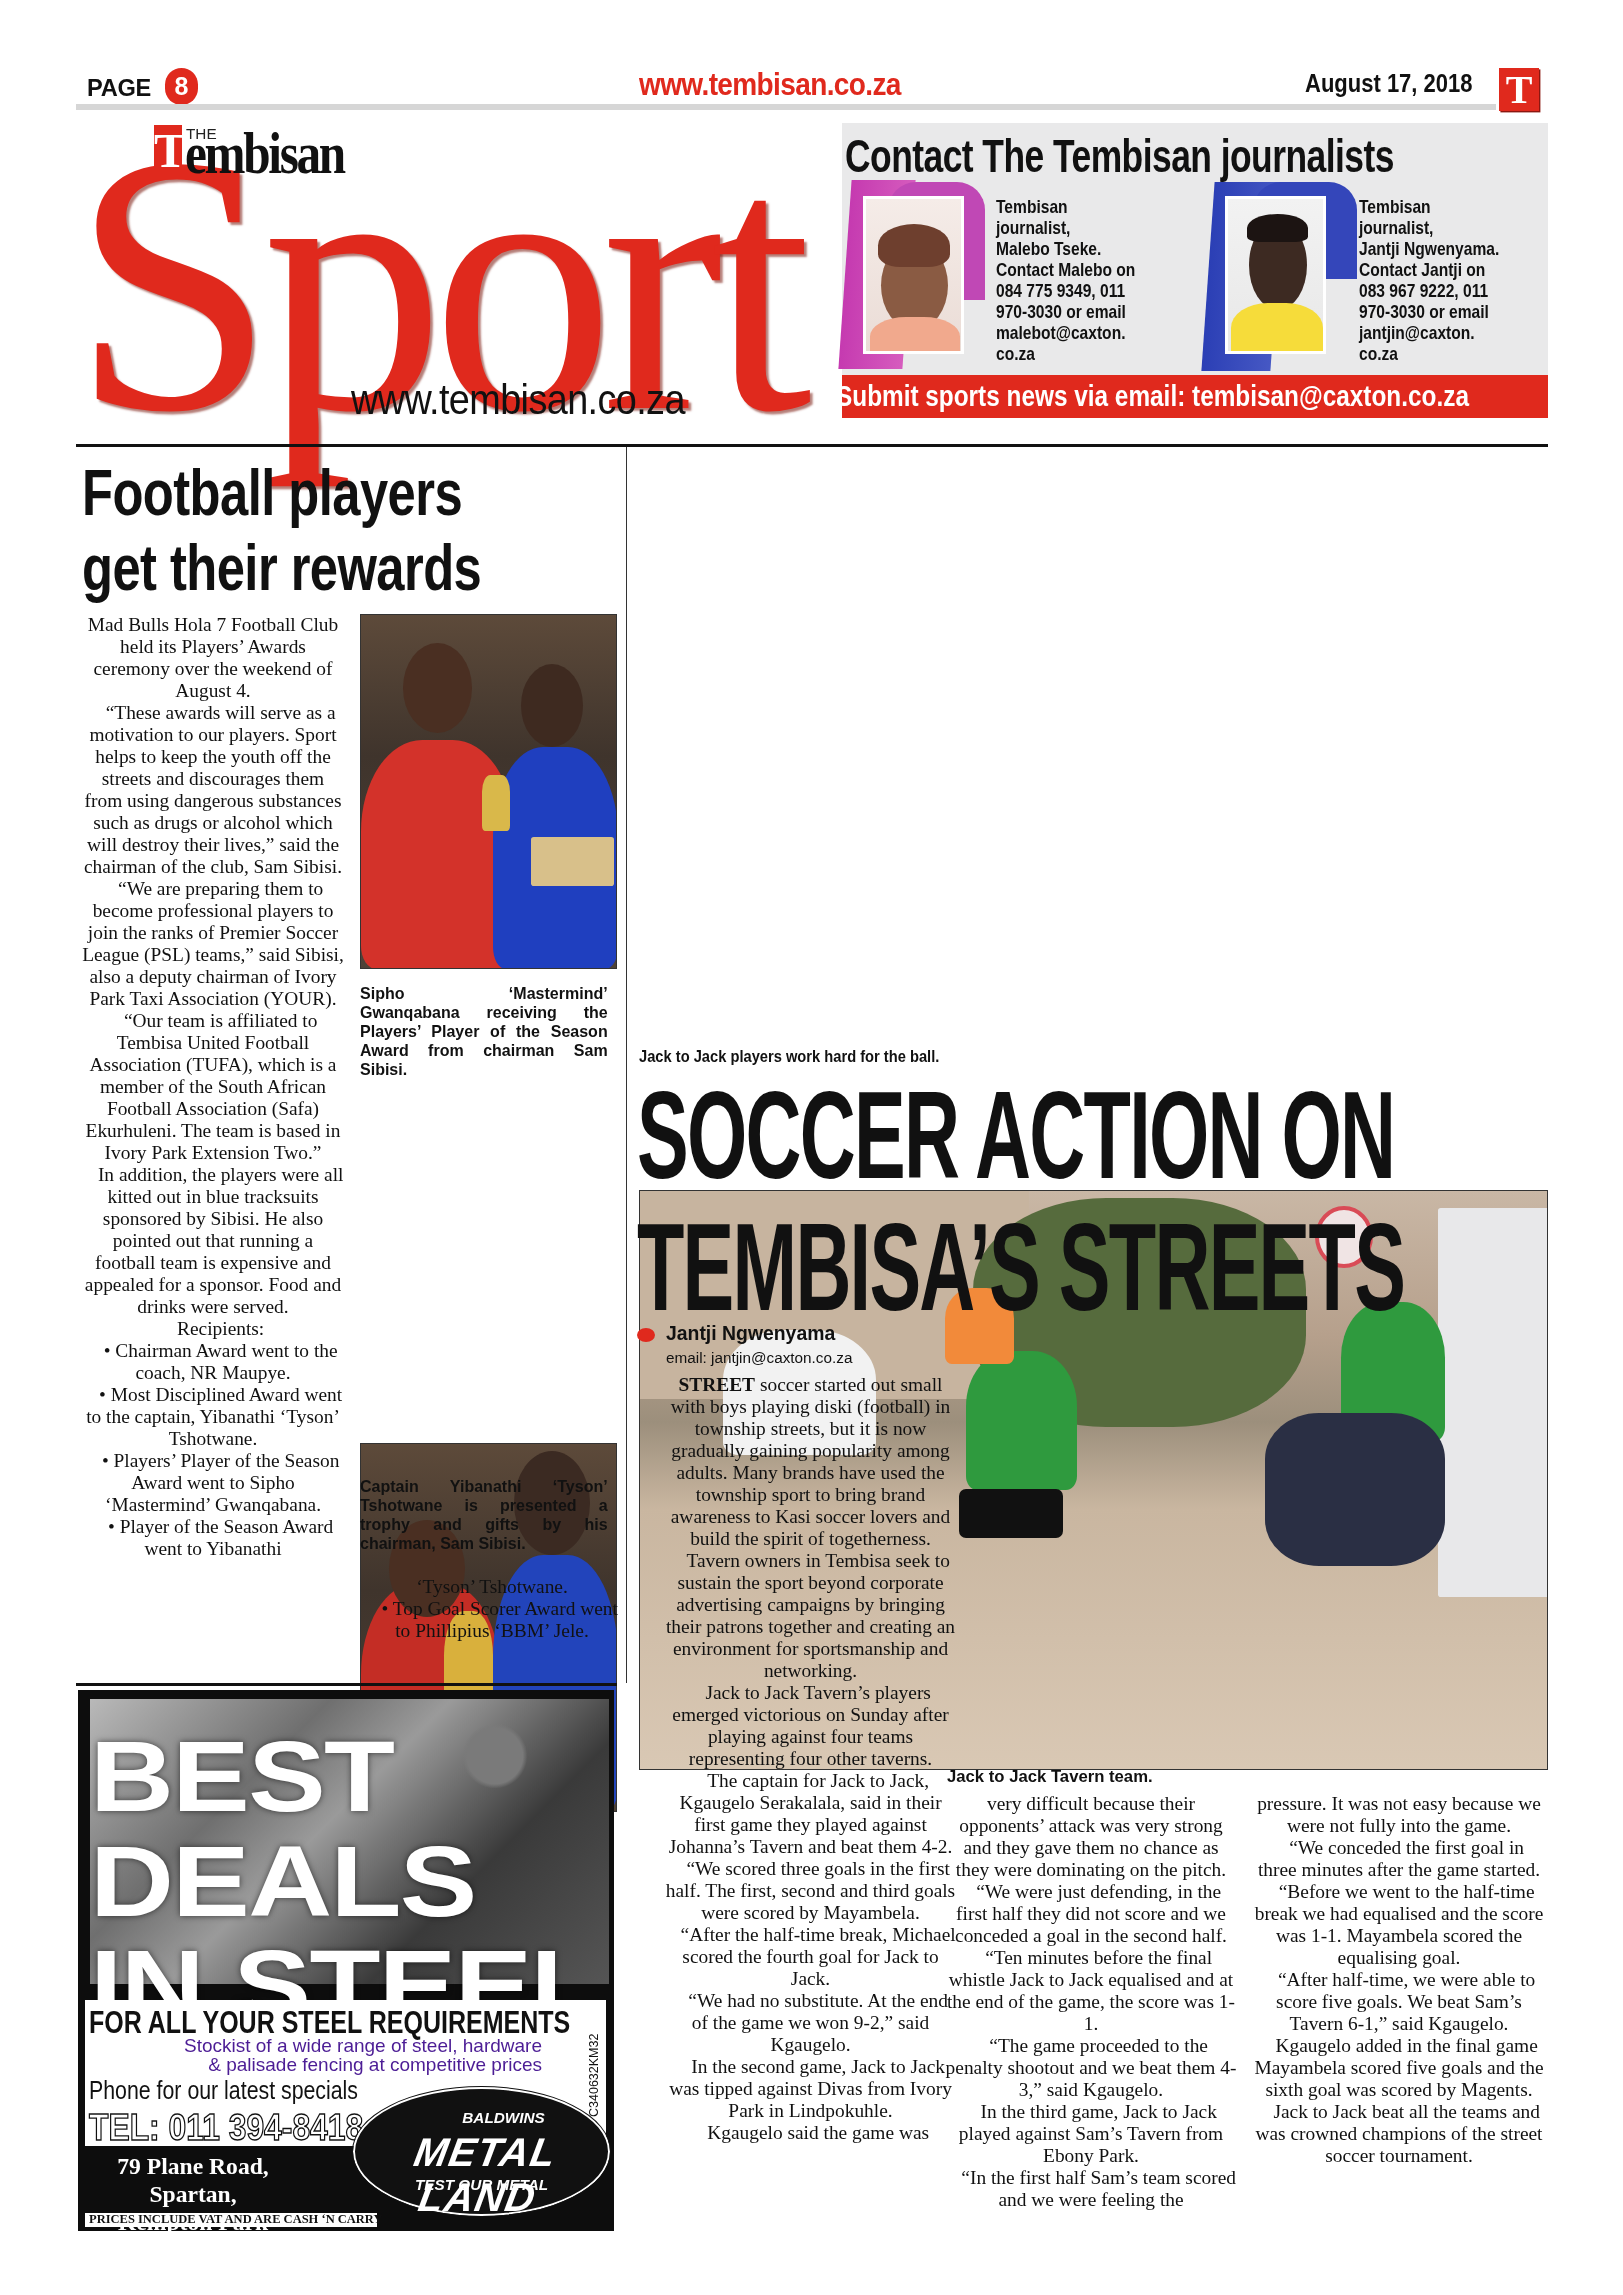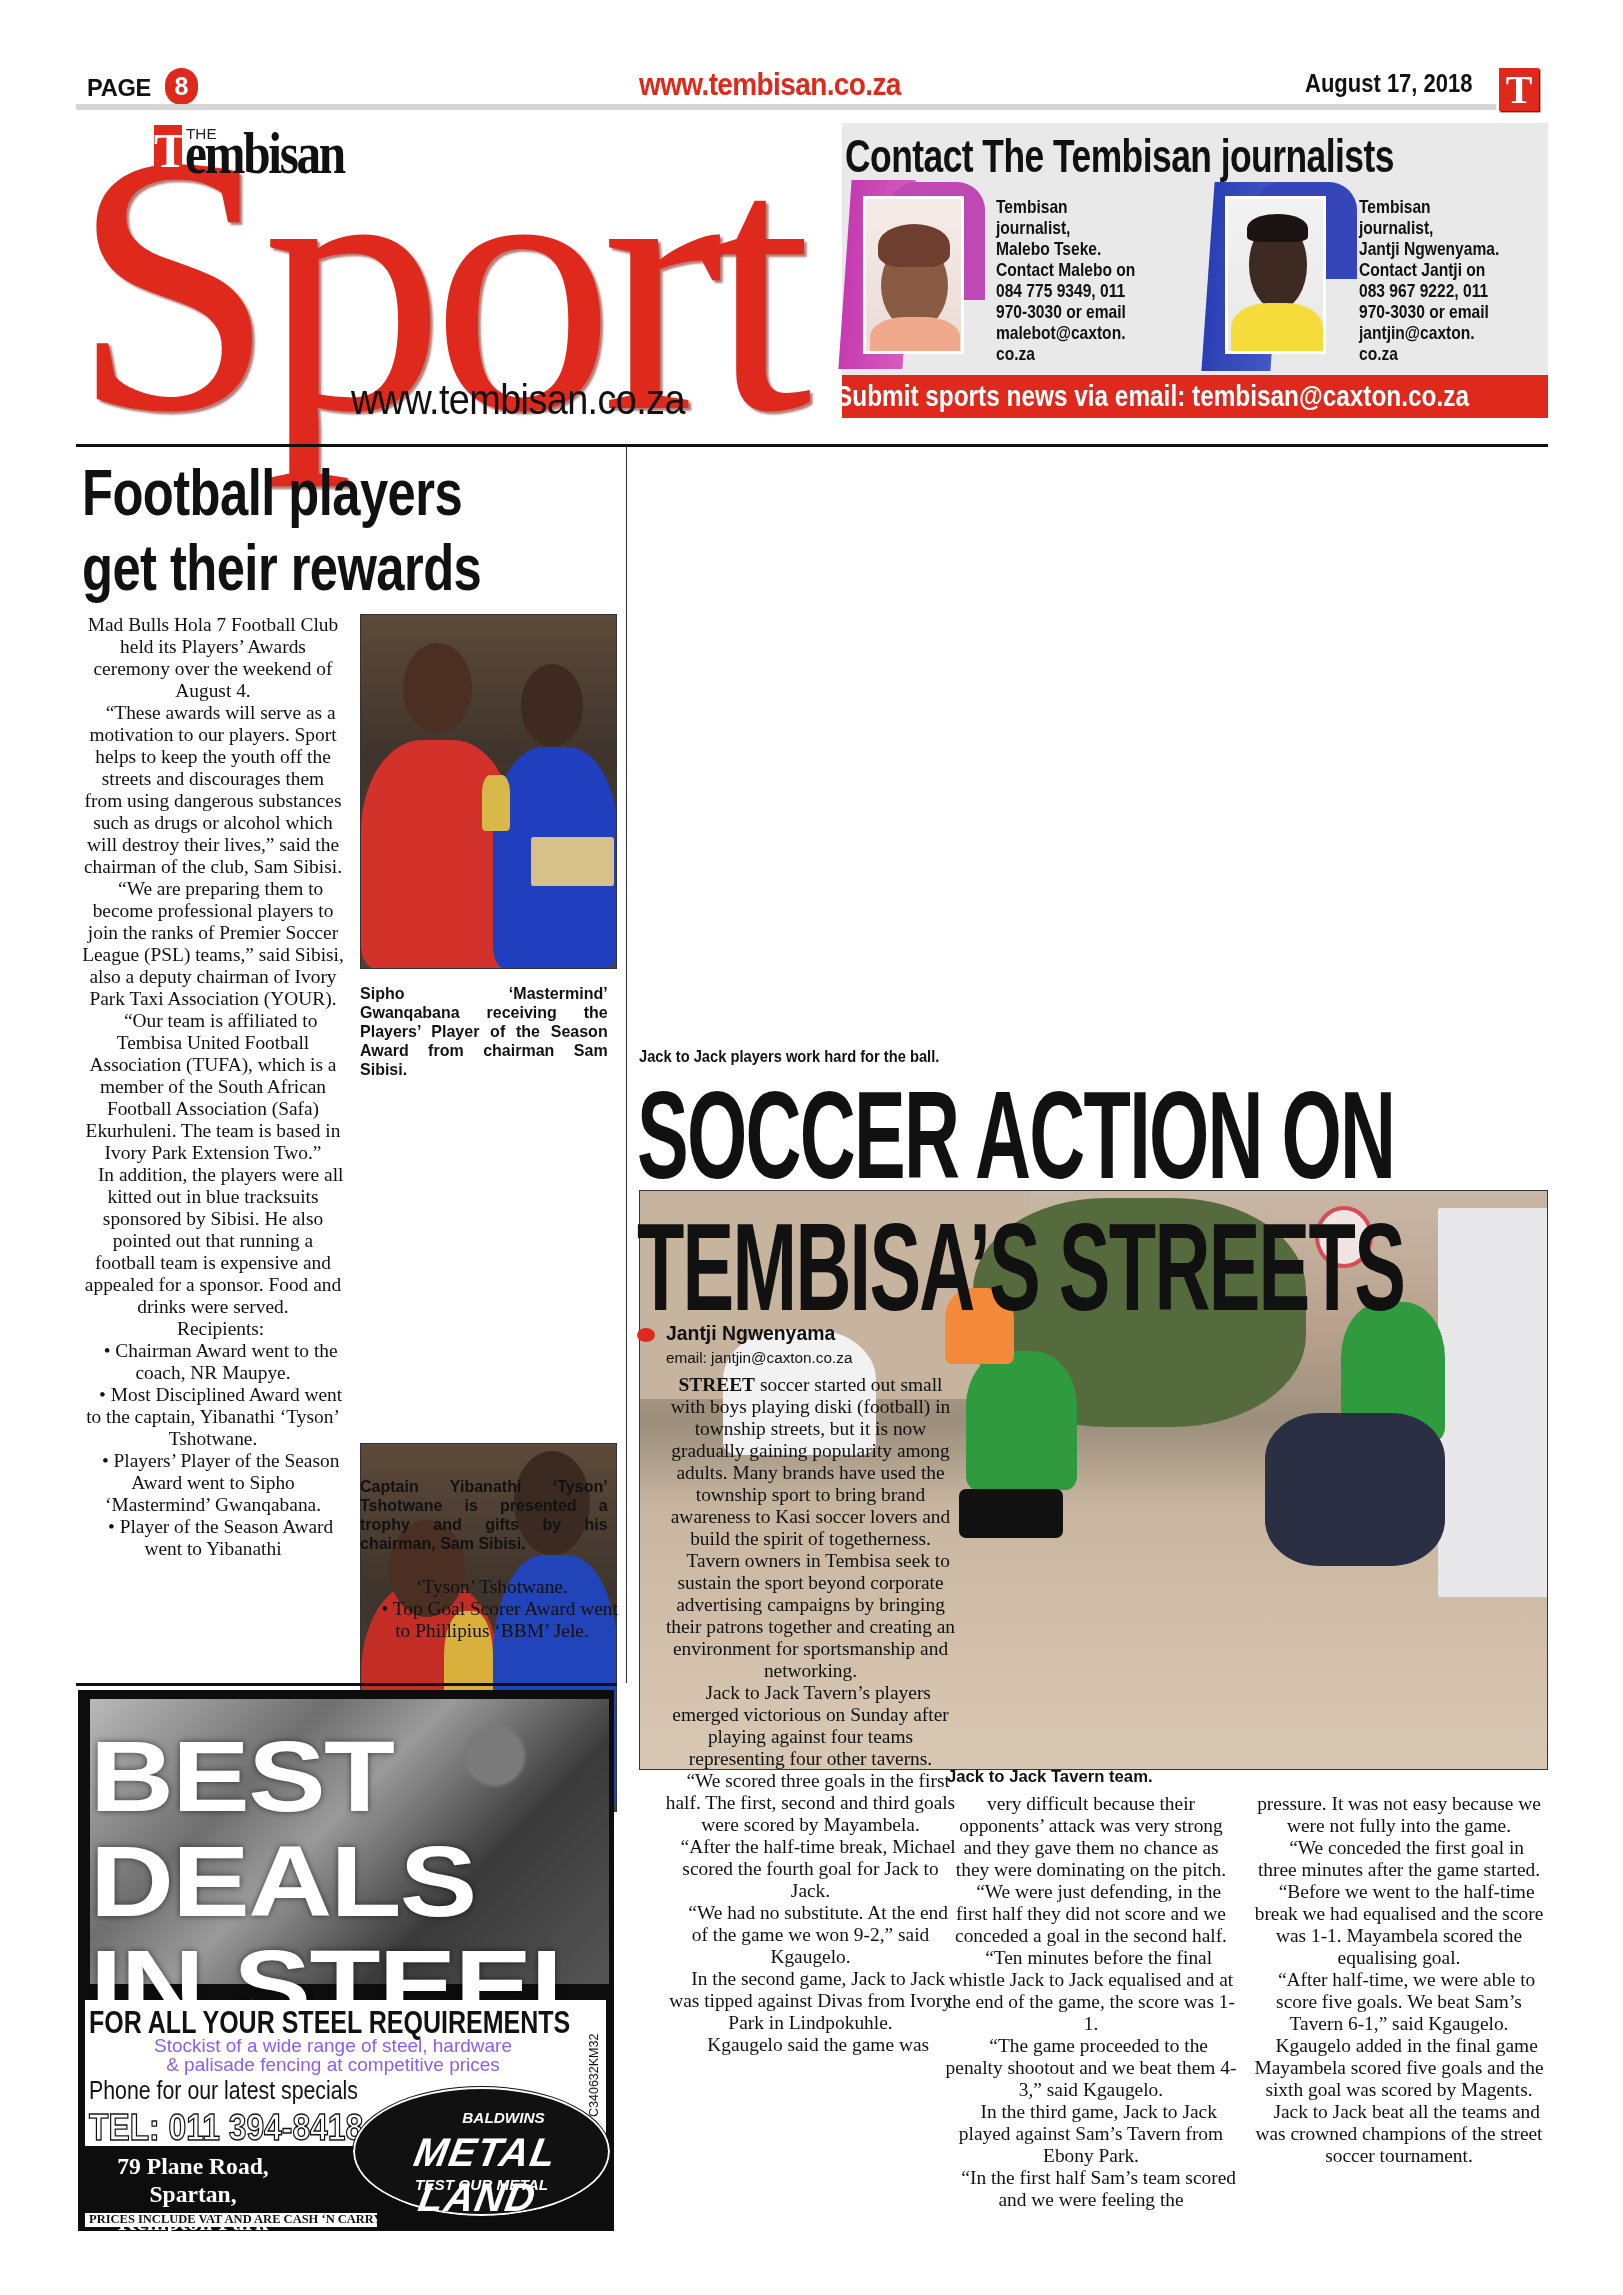--- a/index.html
+++ b/index.html
@@ -80,21 +80,21 @@
   .ad-box { left: 78px; top: 1690px; width: 536px; height: 541px; background: #0d0d0d; }
   .ad-photo { left: 90px; top: 1699px; width: 531px; height: 285px;
     background: radial-gradient(circle at 78% 20%, #7a7a7a 0 6%, transparent 7%),
                 linear-gradient(135deg, #b9b9b9 0%, #6f6f6f 30%, #9a9a9a 45%, #3a3a3a 70%, #555 100%); }
   .ad-big { font: 900 101px "Liberation Sans", sans-serif; color: #fff; line-height: 97px; letter-spacing: -1.4px; transform: scaleX(1.15); transform-origin: left; text-shadow: 0 0 5.6px rgba(0,0,0,0.6); }
   .ad-best { left: 90px; top: 1728px; }
   .ad-deals { left: 90px; top: 1833px; }
   .ad-steel { left: 90px; top: 1937px; }
   .ad-white { left: 85px; top: 2000px; width: 521px; height: 146px; background: #fff; }
   .ad-req { left: 89px; top: 2005px; font: bold 30.5px "Liberation Sans", sans-serif; color:#111; transform: scaleX(0.82); transform-origin: left; white-space: nowrap; }
-  .ad-stock { left: 111px; top: 2036px; width: 444px; font: 19px "Liberation Sans", sans-serif; line-height: 19px; text-align: center; color:#8b5cf6; }
+  .ad-stock { left: 98px; top: 2036px; width: 444px; font: 19px "Liberation Sans", sans-serif; line-height: 19px; text-align: right; color:#4c1d95; }
   .ad-phone-lbl { left: 89px; top: 2075px; font: 26px "Liberation Sans", sans-serif; color:#111; transform: scaleX(0.82); transform-origin: left; white-space: nowrap; }
   .ad-tel { left: 89px; top: 2107px; font: bold 37px "Liberation Sans", sans-serif; color:#fff; -webkit-text-stroke: 1.4px #111; transform: scaleX(0.86); transform-origin: left; white-space: nowrap; }
   .ad-code { left: 589px; top: 2048px; font: 12.5px "Liberation Sans", sans-serif; color:#111; transform: rotate(-90deg); transform-origin: left top; white-space: nowrap; }
   .ad-addr { left: 89px; top: 2152px; width: 208px; font: bold 23.6px "Liberation Serif", serif; line-height: 28px; color:#fff; text-align: center; }
   .ad-oval { left: 353px; top: 2087px; width: 257px; height: 129px; border-radius: 50%; background: #111; border: 2.8px solid #fff; outline: 1.4px solid #111; }
   .ad-baldwins { left: 353px; top: 2109px; width: 257px; font: bold italic 15.3px "Liberation Sans", sans-serif; color:#fff; text-align: center; padding-left: 44px; }
   .ad-metalland { left: 353px; top: 2130px; width: 257px; font: bold italic 40px "Liberation Sans", sans-serif; color:#fff; text-align: center; letter-spacing: 1.4px; transform: skewX(-10deg); }
   .ad-test { left: 353px; top: 2176px; width: 257px; font: bold italic 15.3px "Liberation Sans", sans-serif; color:#fff; text-align: center; }
   .ad-vatbar { left: 85px; top: 2213px; width: 292px; height: 14px; background: #fff; }
   .ad-vat { left: 89px; top: 2212px; font: bold 12.5px "Liberation Serif", serif; color:#111; white-space: nowrap; }
@@ -227,20 +227,21 @@
 </div>
 
 <div class="abs byline-dot"></div>
 <div class="abs byline-name">Jantji Ngwenyama</div>
 <div class="abs byline-email">email: jantjin@caxton.co.za</div>
 
 <div class="abs body-col col-r1">
   <p class="noind"><span class="lead">STREET</span><span> soccer started out small with boys playing diski (football) in township streets, but it is now gradually gaining popularity among adults. Many brands have used the township sport to bring brand awareness to Kasi soccer lovers and build the spirit of togetherness.</span></p>
   <p>Tavern owners in Tembisa seek to sustain the sport beyond corporate advertising campaigns by bringing their patrons together and creating an environment for sportsmanship and networking.</p>
   <p>Jack to Jack Tavern’s players emerged victorious on Sunday after playing against four teams representing four other taverns.</p>
+  <p>The captain for Jack to Jack, Kgaugelo Serakalala, said in their first game they played against Johanna’s Tavern and beat them 4-2.</p>
   <p>“We scored three goals in the first half. The first, second and third goals were scored by Mayambela.</p>
   <p>“After the half-time break, Michael scored the fourth goal for Jack to Jack.</p>
   <p>“We had no substitute. At the end of the game we won 9-2,” said Kgaugelo.</p>
   <p>In the second game, Jack to Jack was tipped against Divas from Ivory Park in Lindpokuhle.</p>
   <p>Kgaugelo said the game was</p>
 </div>
 
 <div class="abs cap-team">Jack to Jack Tavern team.</div>
 
 <div class="abs body-col col-r2">

